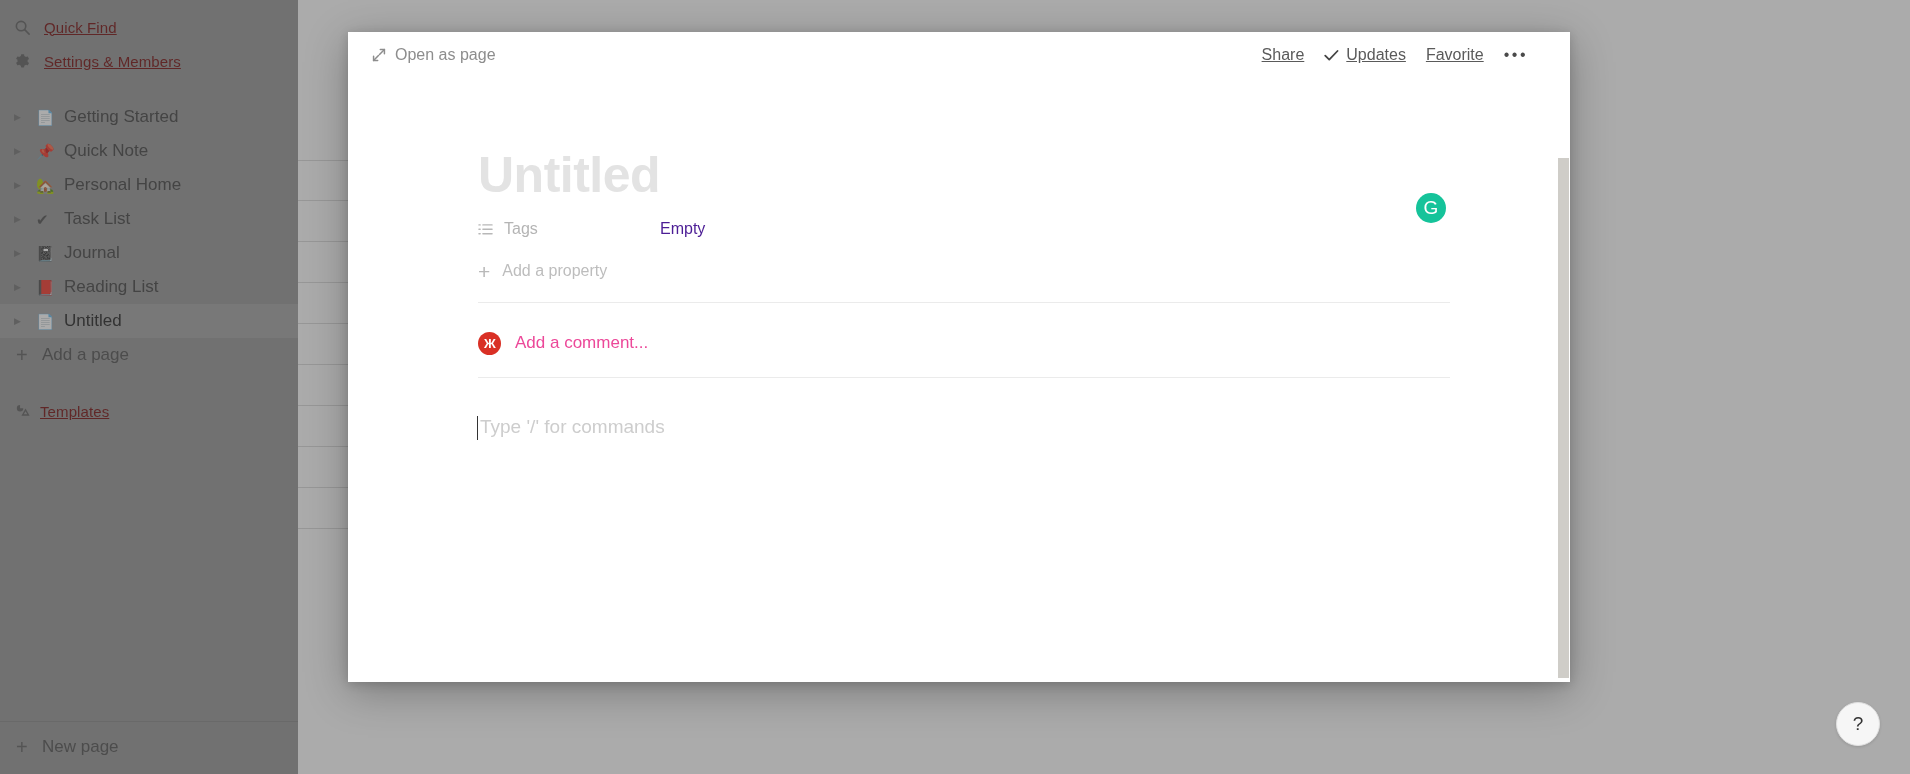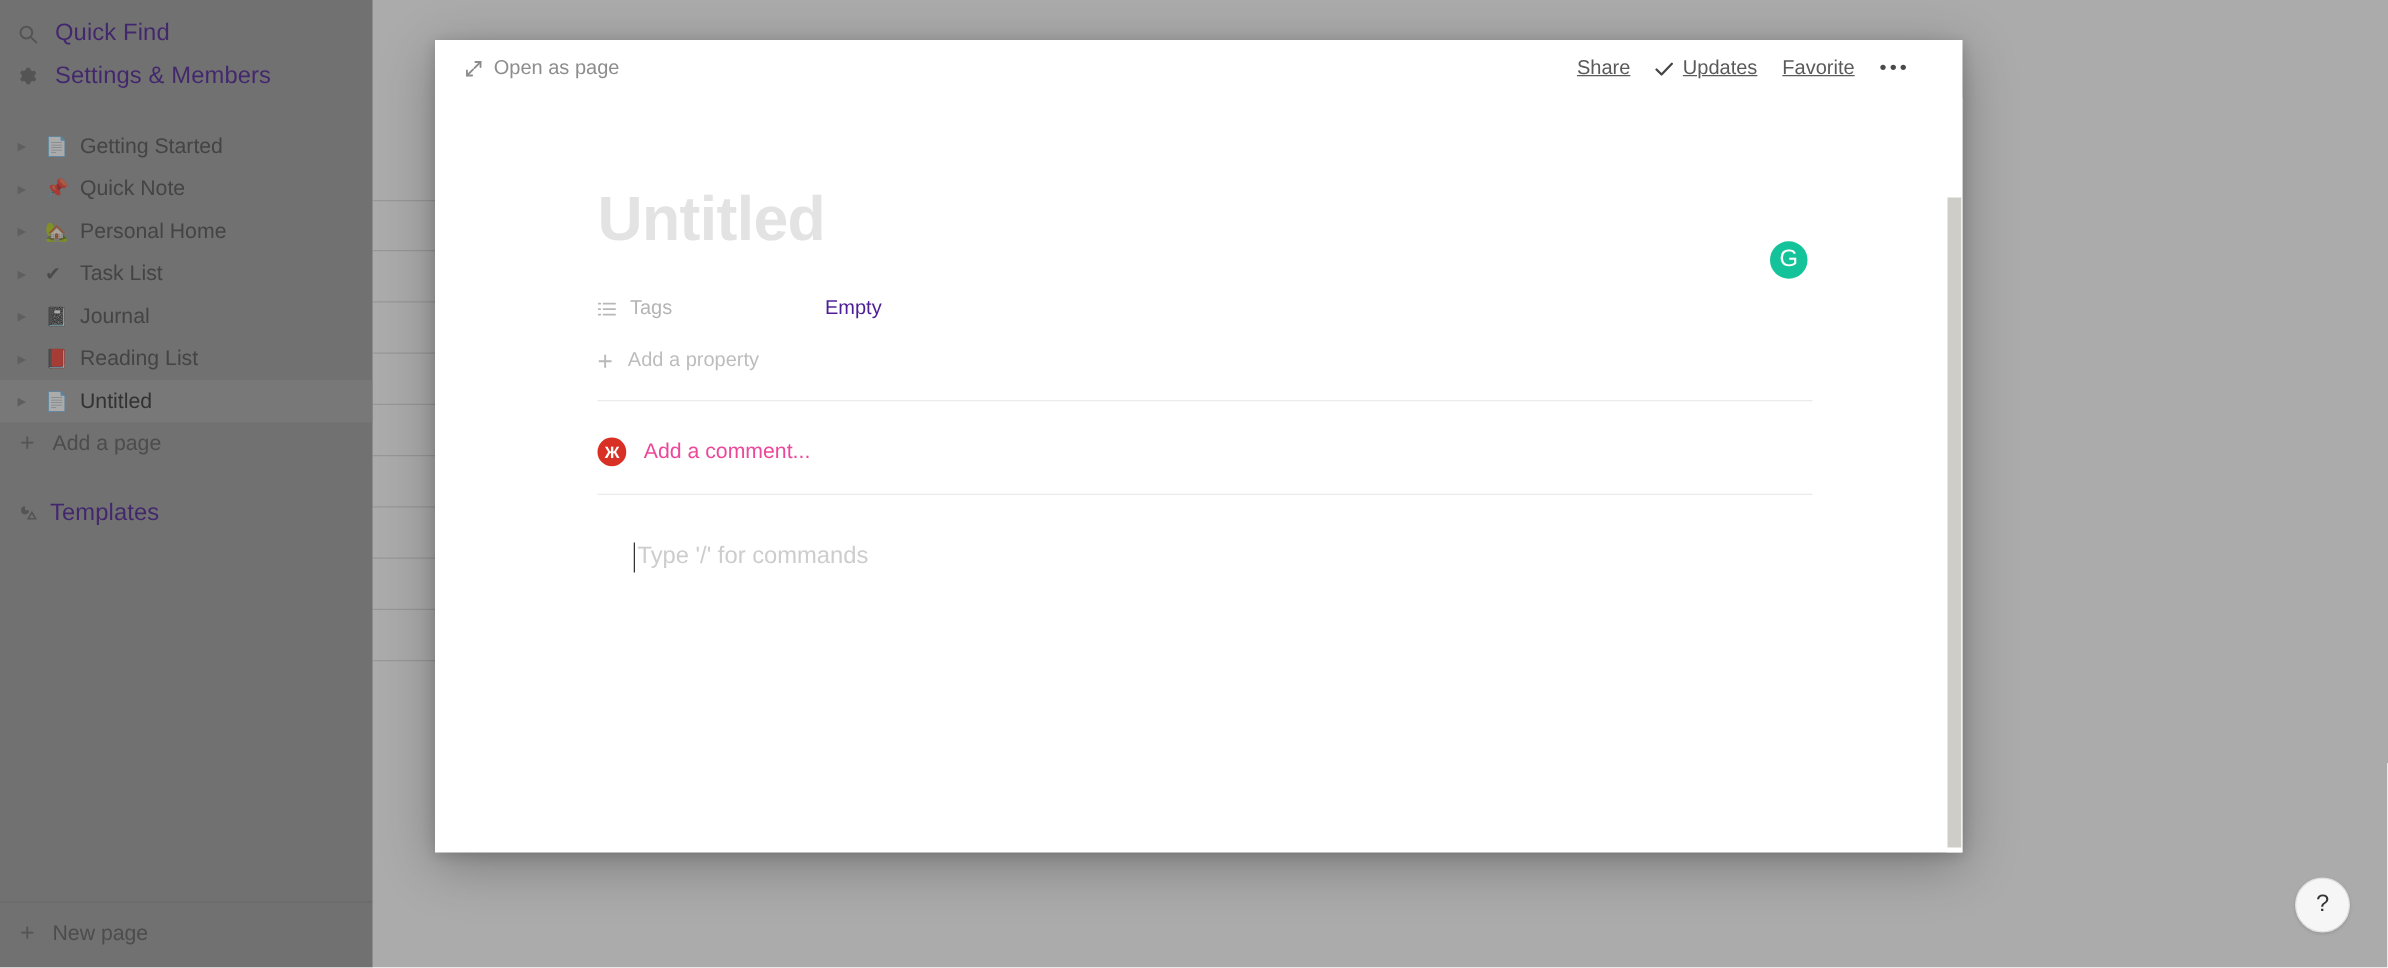--- a/index.html
+++ b/index.html
@@ -45,23 +45,24 @@
   }
   .sb-row .sb-ico {
     width: 26px;
     min-width: 26px;
     display: flex;
     align-items: center;
     justify-content: flex-start;
     color: #6a6a6a;
   }
   .sb-row .sb-label {
-    color: #4c1d95;
-    font-size: 19px;
+    color: #7f1d1d;
+    font-size: 15px;
     letter-spacing: .1px;
+    text-decoration: underline;
   }
   .sb-row.top .sb-label { padding-left: 4px; }
 
   .sb-gap { height: 22px; }
 
   
   .sb-page {
     display: flex;
     align-items: center;
     height: 34px;
@@ -246,21 +247,21 @@
     color: #e3e3e3;
     letter-spacing: -0.5px;
     padding-top: 70px;
     line-height: 1.08;
   }
 
   .prop-row {
     display: flex;
     align-items: center;
     height: 34px;
-    margin-top: 28px;
+    margin-top: 10px;
   }
   .prop-row .prop-key {
     display: flex; align-items: center;
     gap: 11px;
     width: 182px;
     min-width: 182px;
     color: #b4b4b4;
     font-size: 16px;
     cursor: pointer;
   }
@@ -323,21 +324,20 @@
   #comment-sep2 {
     height: 1px;
     background: #ebebeb;
     margin-top: 12px;
   }
 
   #body-block {
     display: flex;
     margin-top: 38px;
     position: relative;
-    margin-left: 30px;
   }
   #body-caret {
     width: 1px;
     height: 24px;
     background: #333333;
     position: absolute;
     left: -1px;
   }
   #body-placeholder {
     color: #cdcdcd;

